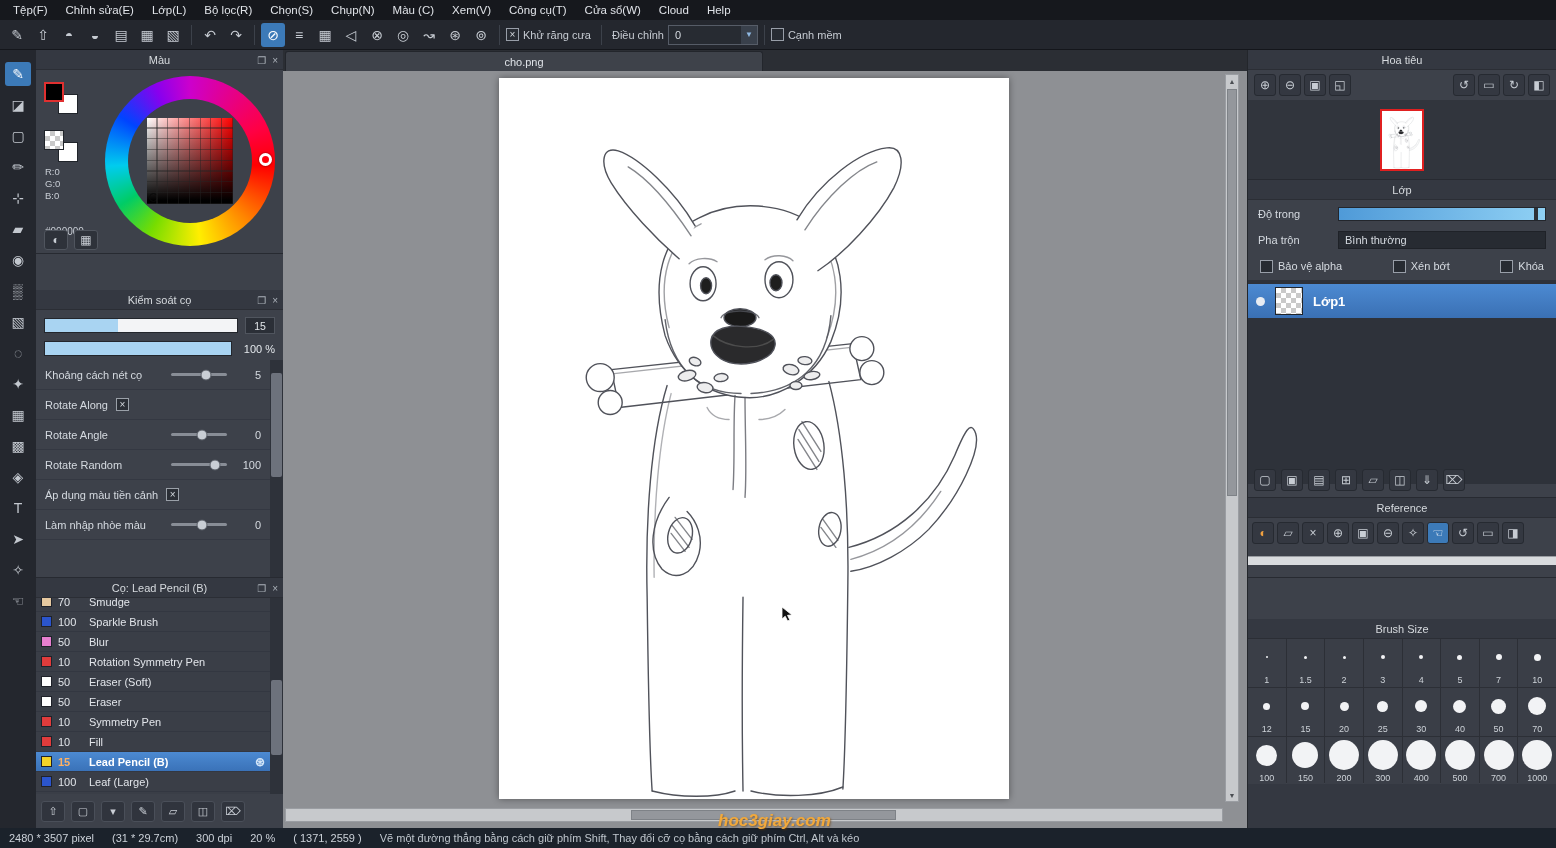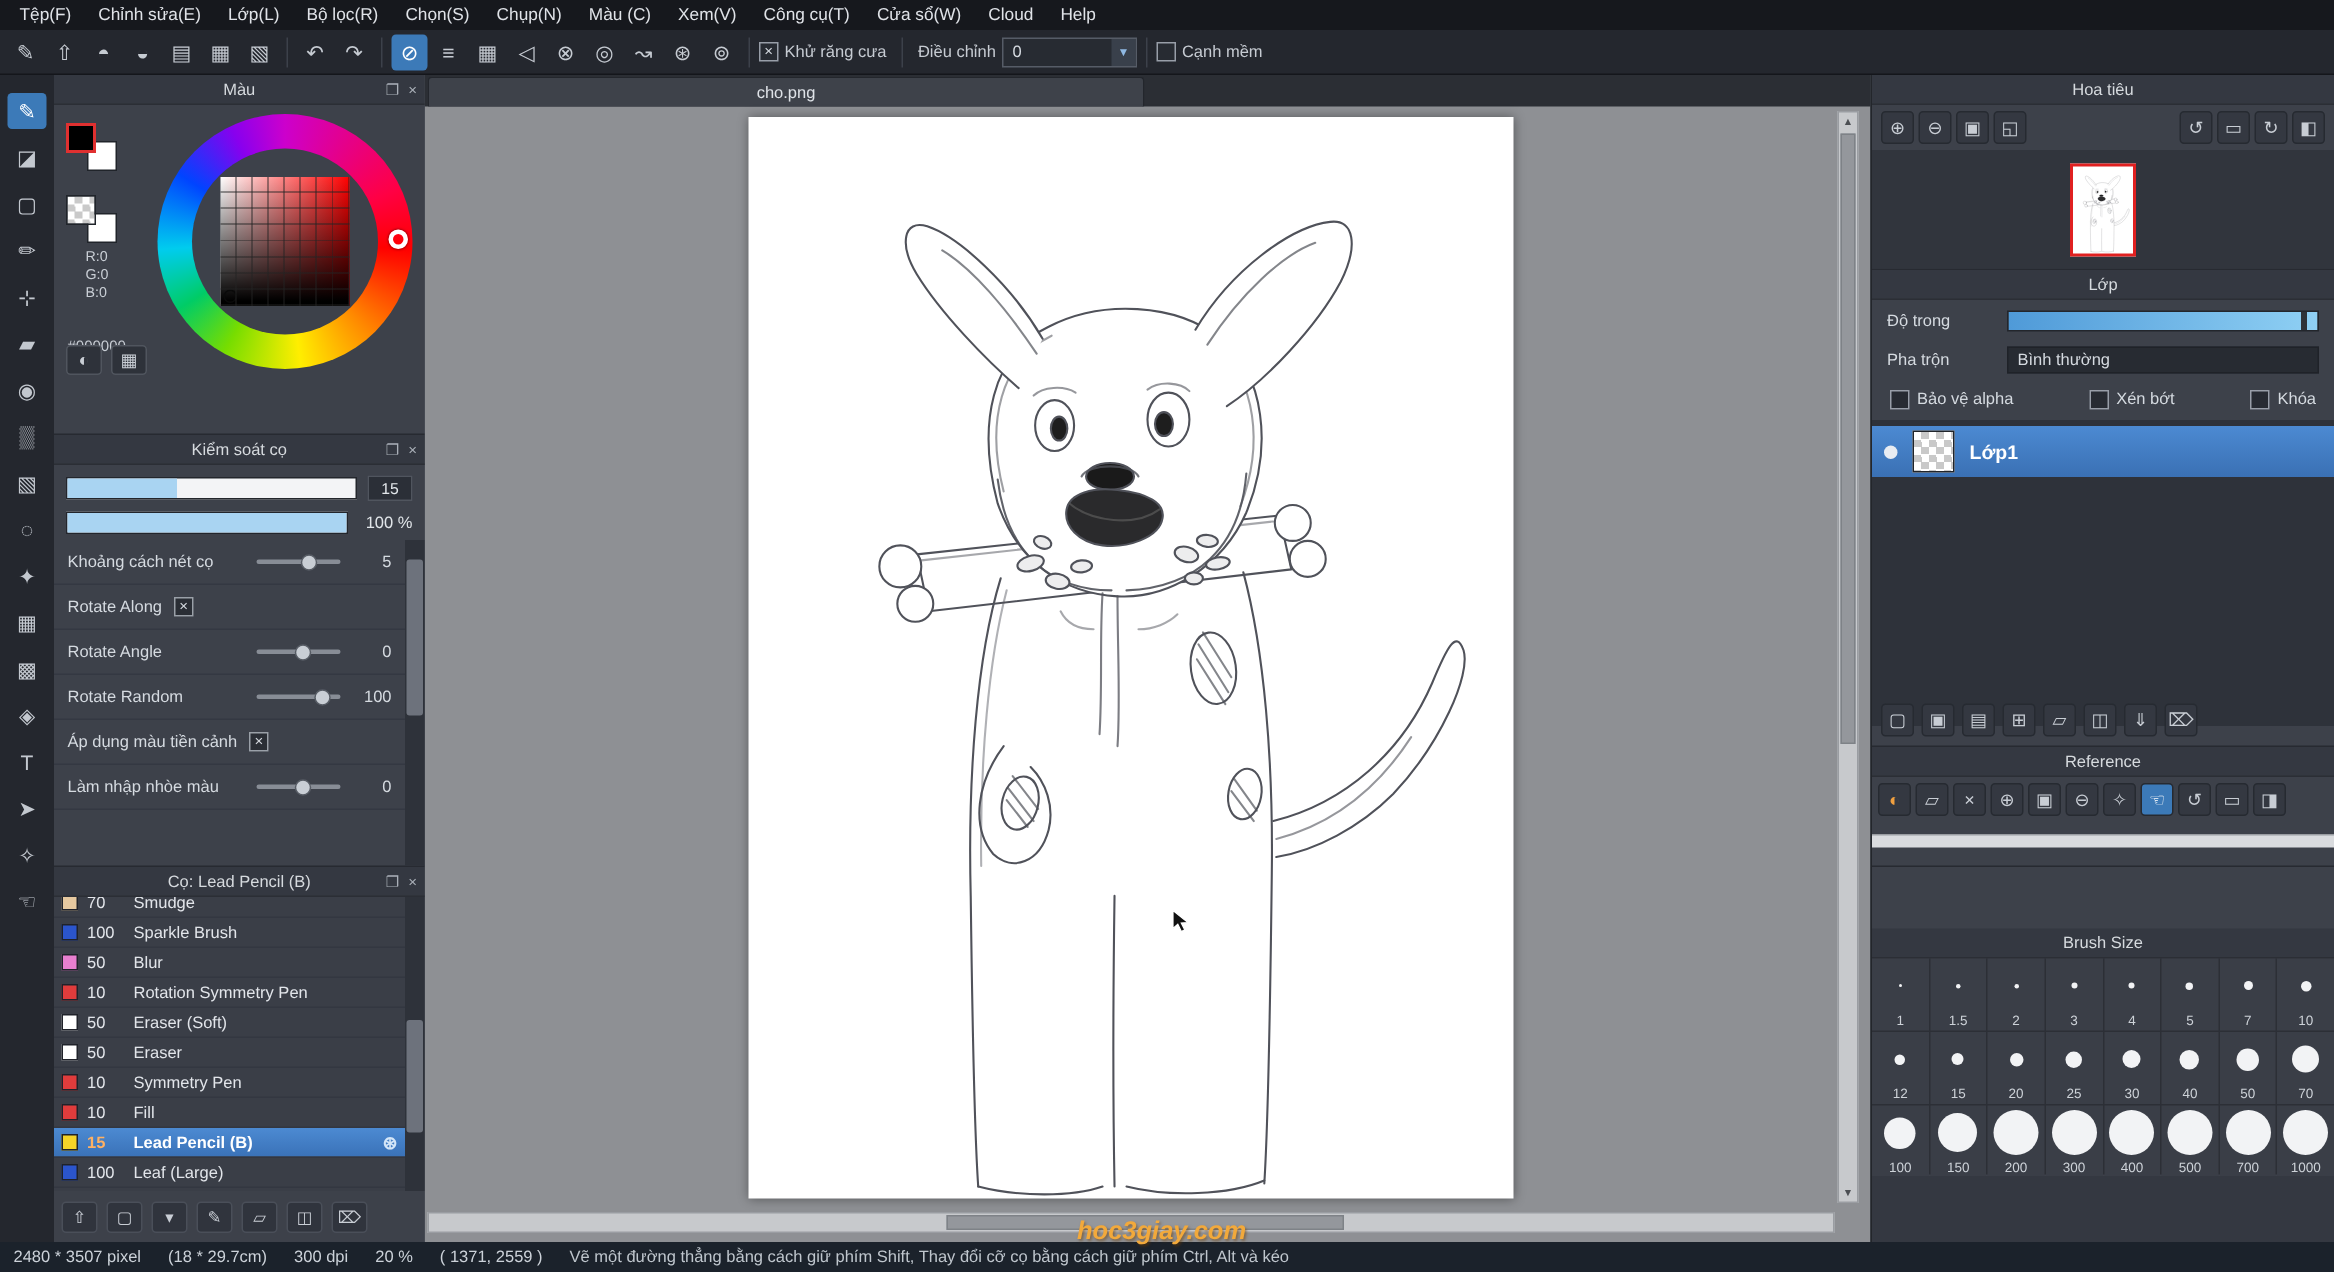--- a/index.html
+++ b/index.html
@@ -41,29 +41,29 @@
   .panel { position:absolute; left:0; right:0; background:#3d414a; border-bottom:1px solid #272a31; }
   .panel-header { height:20px; background:#343841; border-bottom:1px solid #2b2e35; position:relative;
                   display:flex; align-items:center; justify-content:center;
                   color:#d6dade; font-size:11px; }
   .ph-icons { position:absolute; right:5px; top:0; height:20px; display:flex; align-items:center;
               gap:6px; color:#aab0b8; font-size:10px; }
 
   .left-panels { position:absolute; top:50px; left:36px; width:247px; bottom:20px; background:#3d414a; z-index:3; }
 
   
-  #color-panel { top:0; height:240px; }
+  #color-panel { top:0; height:204px; }
   .color-content { position:relative; height:219px; }
   .swatch { position:absolute; width:20px; height:20px; border:1px solid #20242a; }
   .sw-bg  { left:22px; top:24px; background:#fff; }
   .sw-fg  { left:8px;  top:12px; background:#000; border:2px solid #e03030; }
   .sw-tr-bg { left:22px; top:72px; background:#fff; }
   .sw-tr  { left:8px; top:60px;
             background:repeating-conic-gradient(#c9c9c9 0% 25%, #ffffff 0% 50%); background-size:10px 10px; }
-  .rgb-line { position:absolute; left:21px; color:#c9ced5; font-size:9.5px; }
+  .rgb-line { position:absolute; left:9px; color:#c9ced5; font-size:9.5px; }
   .hex-line { position:absolute; left:9px; top:156px; color:#c9ced5; font-size:10px; }
   .color-btns { position:absolute; left:8px; top:160px; display:flex; gap:6px; }
   .color-btn { width:24px; height:20px; background:#2e323a; border:1px solid #50555e; border-radius:3px;
                color:#c9ced5; display:flex; align-items:center; justify-content:center; font-size:12px; }
   .wheel { position:absolute; right:8px; top:6px; width:170px; height:170px; }
   .wheel-ring { position:absolute; inset:0; border-radius:50%;
     background:conic-gradient(from 0deg,#cc00cc,#ff0044 18%,#ff0000 26%,#ff8800 38%,#ffee00 48%,#77dd00 58%,#00cc66 66%,#00ccee 74%,#0044ff 84%,#8800ee 93%,#cc00cc); }
   .wheel-inner { position:absolute; inset:23px; border-radius:50%; background:#3d414a; }
   .sv { position:absolute; left:50%; top:50%; transform:translate(-50%,-50%); width:86px; height:86px;
         background:linear-gradient(to bottom, rgba(0,0,0,0), #000 96%), linear-gradient(to right,#fff,#ff0000); }
@@ -788,20 +788,20 @@
           </div>
           <div class="size-label">1000</div>
         </div>
       </div>
     <div class="size-filler"></div>
   </div>
 </div>
 
 <div class="statusbar">
   <span>2480 * 3507 pixel</span>
-  <span>(18 * 29.7cm)</span>
+  <span>(31 * 29.7cm)</span>
   <span>300 dpi</span>
   <span>20 %</span>
   <span>( 1371, 2559 )</span>
   <span class="hint">Vẽ một đường thẳng bằng cách giữ phím Shift, Thay đổi cỡ cọ bằng cách giữ phím Ctrl, Alt và kéo</span>
 </div>
 
 <div class="watermark">hoc3giay.com</div>
 
 </body></html>

